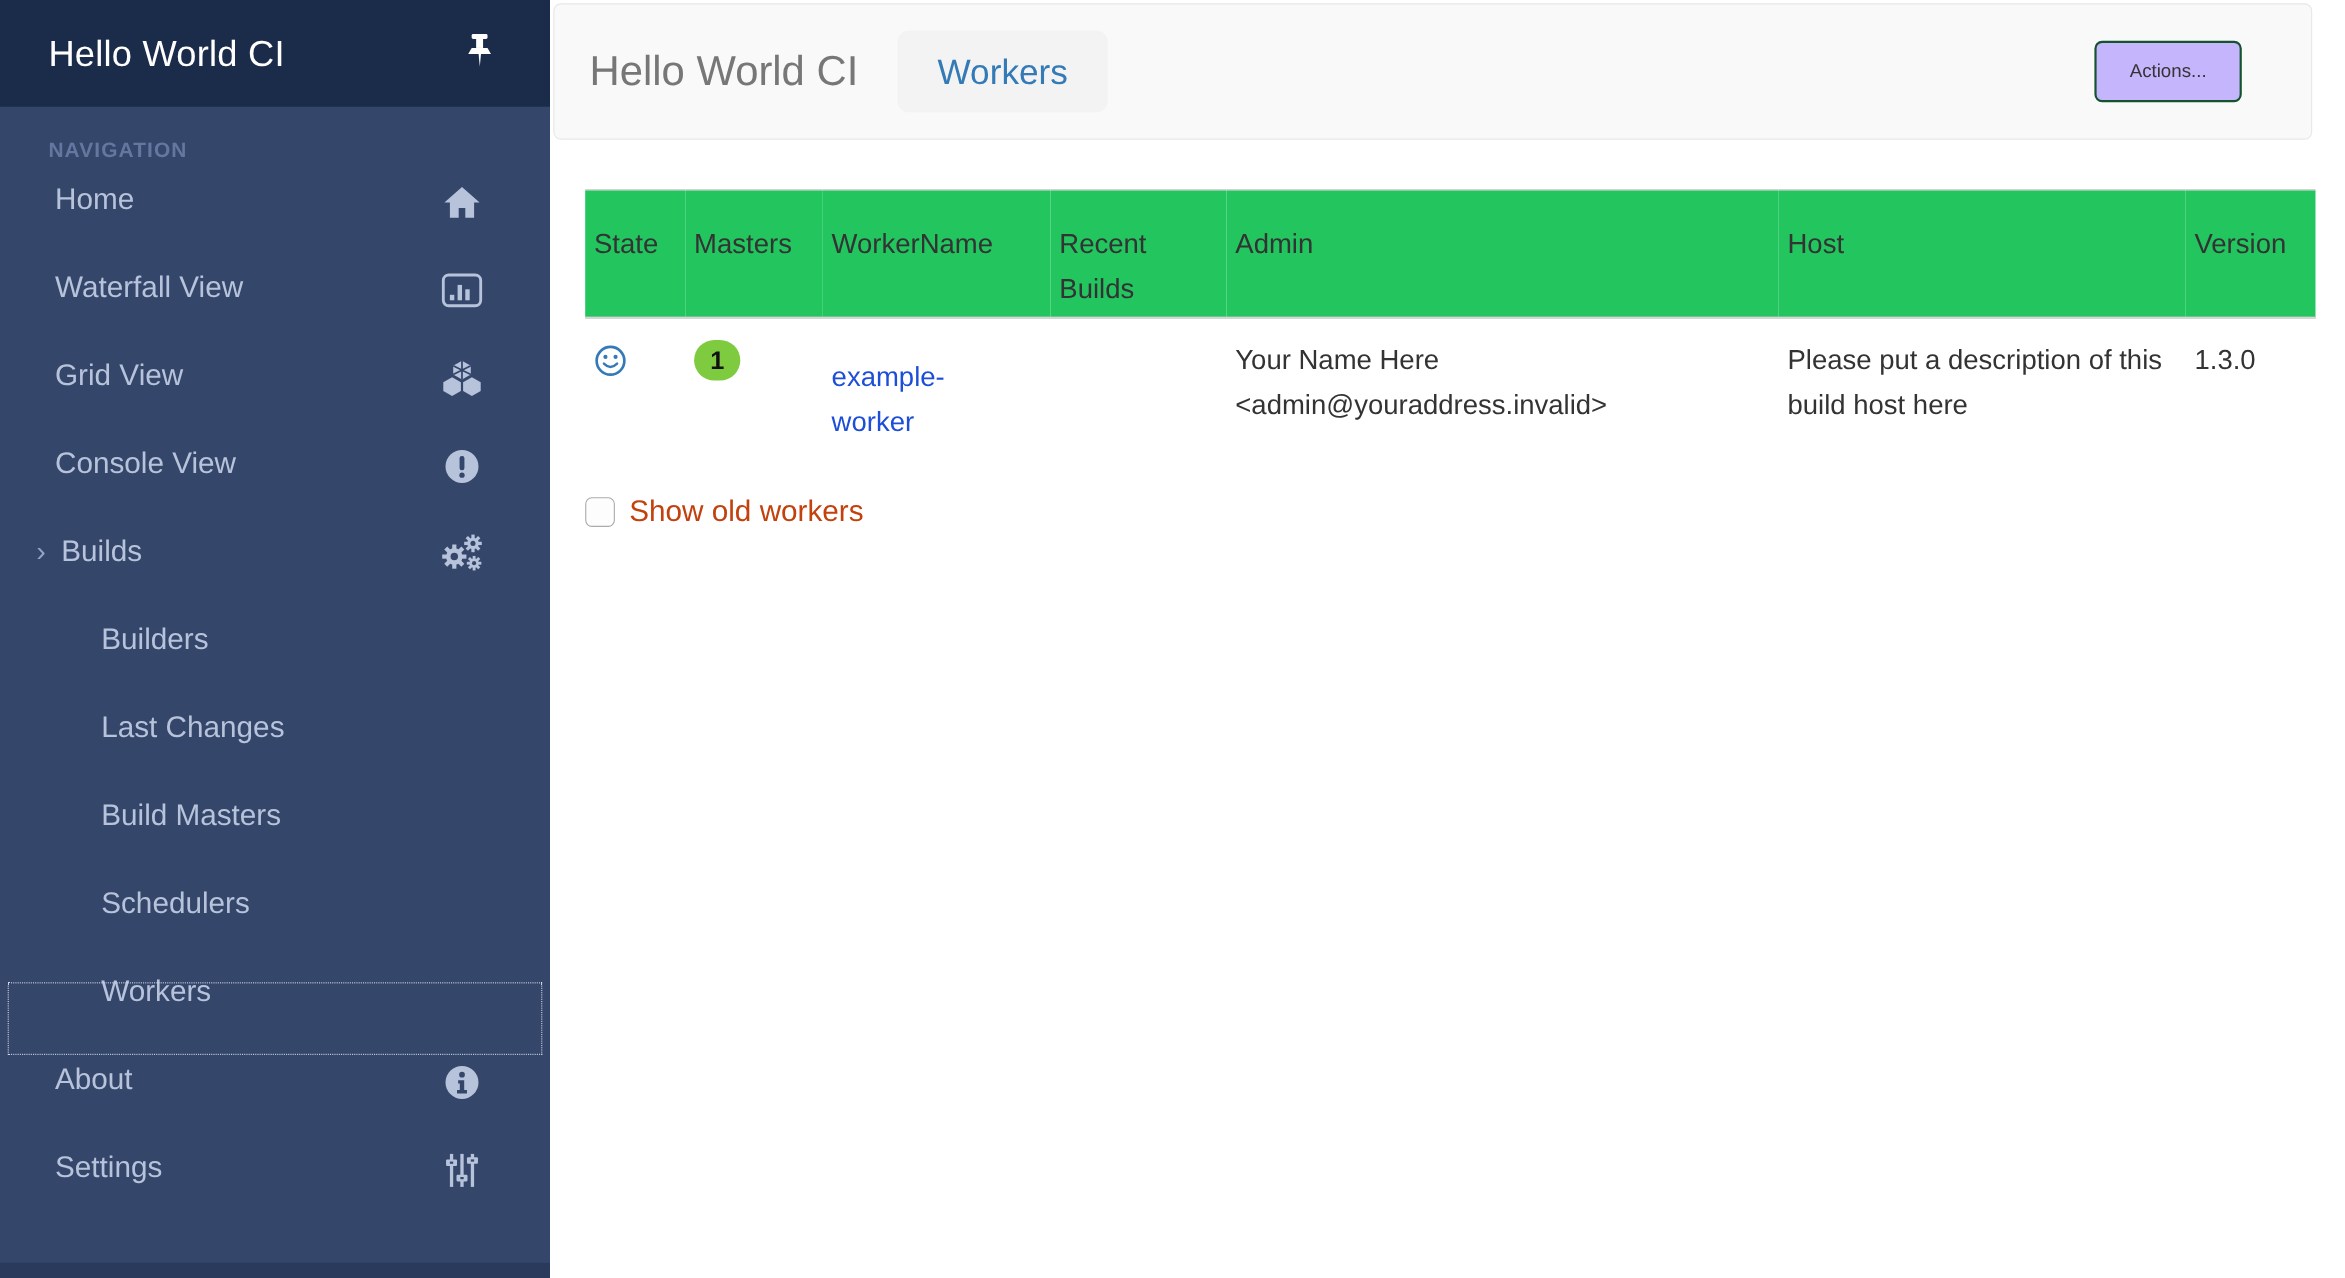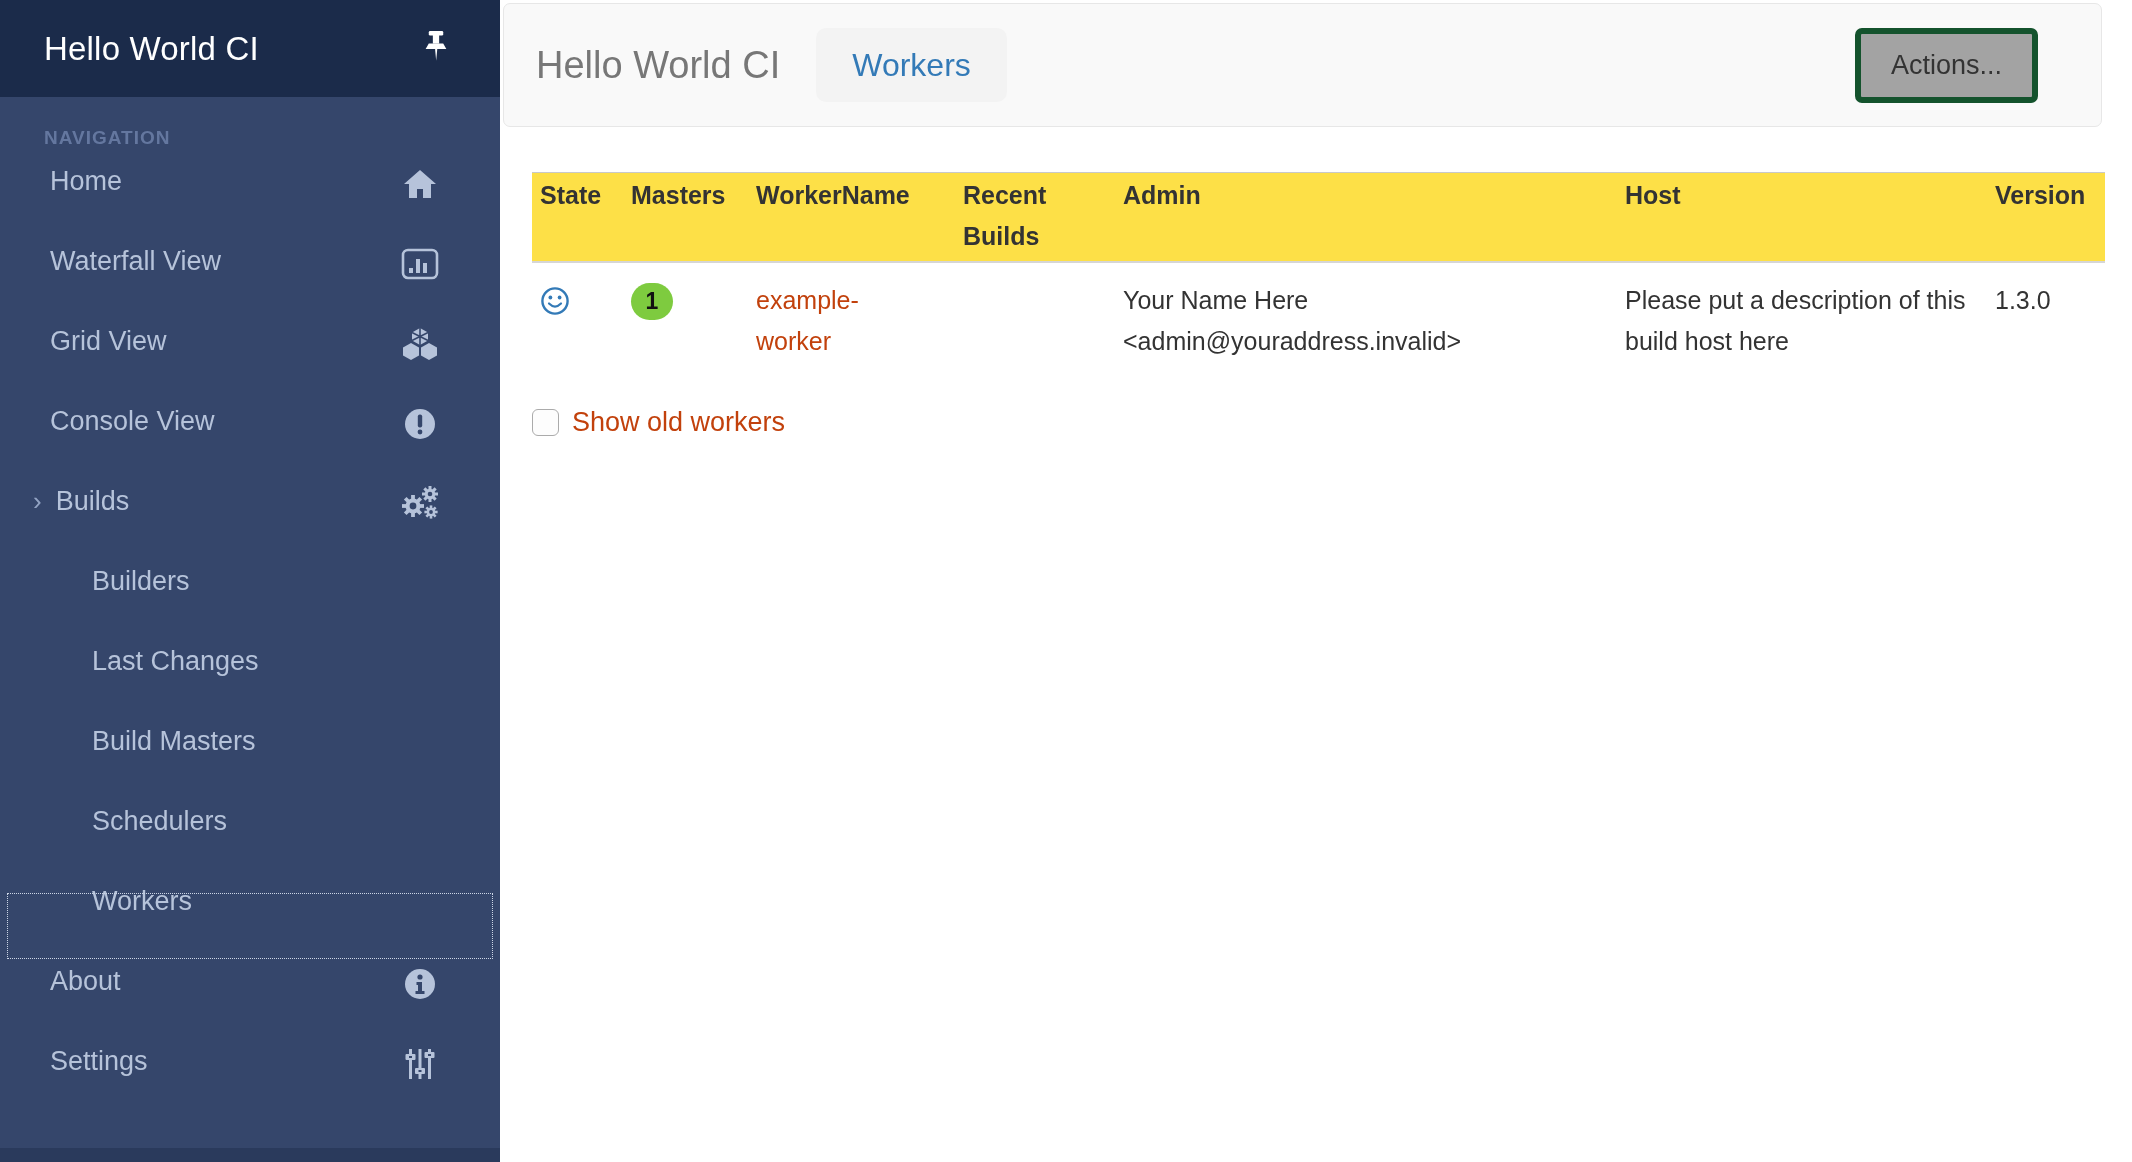--- a/index.html
+++ b/index.html
@@ -51,46 +51,46 @@
     display:flex; align-items:center; padding:0 0 0 32px;
   }
   .brand { color:#777; font-size:38px; white-space:nowrap; cursor:pointer; }
   .crumb-pill {
     margin-left:36px; background:#f3f3f3; border-radius:10px; height:74px;
     display:flex; align-items:center; padding:0 36px; cursor:pointer;
   }
   .crumb-pill span { color:#337ab7; font-size:32px; white-space:nowrap; }
   .topbar-spacer { flex:1 1 auto; }
   .actions-btn {
-    margin-right:63px; background:#a3a3a3; border:6px solid #14532d; border-radius:7px;
-    font-size:27px; color:#333; padding:16px 30px; cursor:pointer; white-space:nowrap;
+    margin-right:63px; background:#c4b5fd; border:2px solid #14532d; border-radius:7px;
+    font-size:17px; color:#333; padding:16px 30px; cursor:pointer; white-space:nowrap;
     font-family:inherit;
   }
 
   
   .workers-table {
     margin:45px 0 0 32px; border-collapse:collapse; table-layout:fixed; width:1573px;
     font-size:25px; color:#333;
   }
   .workers-table col.c-state   { width:91px; }
   .workers-table col.c-masters { width:125px; }
   .workers-table col.c-worker  { width:207px; }
   .workers-table col.c-recent  { width:160px; }
   .workers-table col.c-admin   { width:502px; }
   .workers-table col.c-host    { width:370px; }
   .workers-table col.c-version { width:118px; }
   .workers-table thead th {
-    background:#fde047; text-align:left; vertical-align:top; font-weight:bold;
-    padding:2px 8px 4px 8px; line-height:41px;
+    background:#22c55e; text-align:left; vertical-align:top; font-weight:normal;
+    padding:29px 8px 4px 8px; line-height:41px;
     border-top:1px solid #c9c9c9; border-bottom:2px solid #d6d6d6;
   }
   .workers-table tbody td {
     vertical-align:top; padding:17px 8px 19px 8px; line-height:41px; background:#fff;
   }
-  .worker-link { color:#c2410c; text-decoration:none; cursor:pointer; display:inline-block; max-width:158px; }
+  .worker-link { color:#1d4ed8; text-decoration:none; cursor:pointer; display:inline-block; max-width:158px;margin-top:16px; }
   .masters-badge {
     display:inline-block; min-width:42px; height:37px; background:#7ecb3f; color:#111;
     border-radius:19px; text-align:center; font-size:23px; font-weight:bold; line-height:37px;
     margin-top:2px;
   }
   .state-cell svg { display:block; margin-top:6px; }
 
   
   .show-old {
     margin:28px 0 0 32px; display:flex; align-items:center; cursor:pointer;

